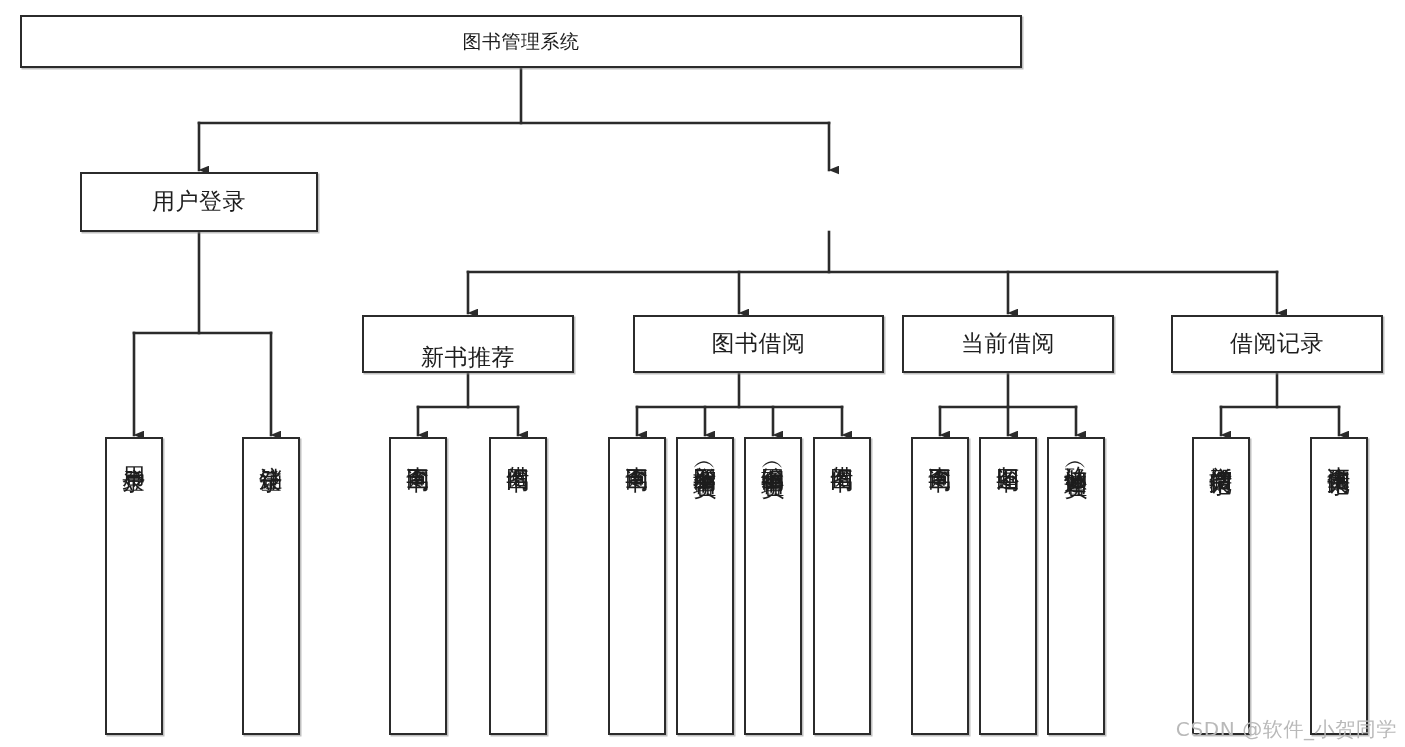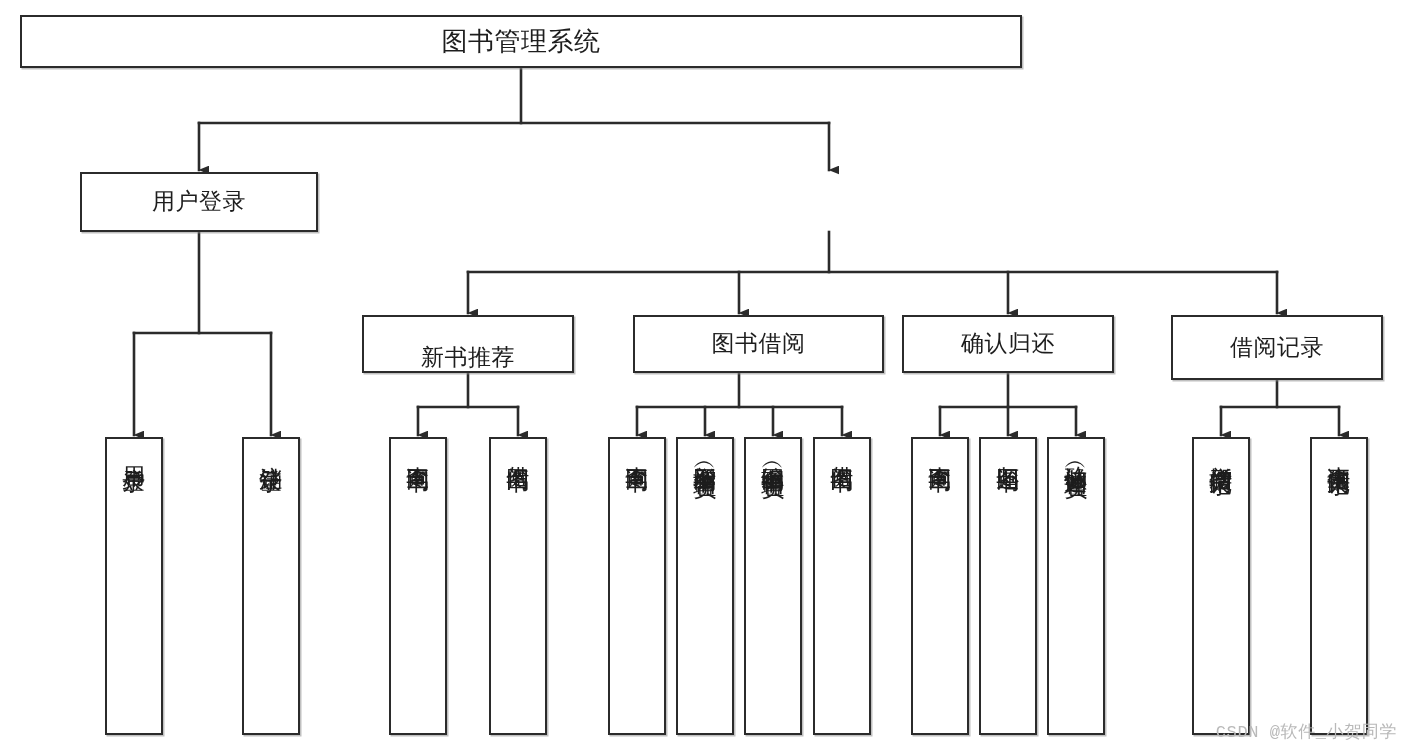--- a/index.html
+++ b/index.html
@@ -55,32 +55,31 @@
     padding-top: 9px;
   }
   .node.vertical .node-label {
     writing-mode: vertical-rl;
     text-orientation: upright;
     font-size: 23px;
     line-height: 1.06;
     letter-spacing: 1.5px;
   }
   .node.root .node-label {
-    font-size: 26px;
+    font-size: 19px;
   }
   #watermark {
     position: absolute;
     right: 8px;
     bottom: 4px;
-    font-size: 17px;
+    font-size: 20px;
     color: #b9b9b9;
     letter-spacing: 0.6px;
     z-index: 5;
     white-space: nowrap;
-    font-family: Liberation Mono, monospace;
   }
 </style>
 </head>
 <body>
 
 <div id="diagram-root">
 
   <svg id="edge-layer" viewBox="0 0 1405 747" width="1405" height="747">
     <defs>
       <marker id="arrowhead" markerWidth="9" markerHeight="11" refX="4.5" refY="10.4" orient="auto" markerUnits="userSpaceOnUse">
@@ -143,24 +142,24 @@
 
   <div class="node horizontal" style="left:362px; top:315px; width:212px; height:58px;align-items:flex-end;">
     <span class="node-label">新书推荐</span>
   </div>
 
   <div class="node horizontal" style="left:633px; top:315px; width:251px; height:58px;">
     <span class="node-label">图书借阅</span>
   </div>
 
   <div class="node horizontal" style="left:902px; top:315px; width:212px; height:58px;">
-    <span class="node-label">确认归还</span>
-  </div>
-
-  <div class="node horizontal" style="left:1171px; top:315px; width:212px; height:65px;">
+    <span class="node-label">当前借阅</span>
+  </div>
+
+  <div class="node horizontal" style="left:1171px; top:315px; width:212px; height:58px;">
     <span class="node-label">借阅记录</span>
   </div>
 
   <div class="node vertical" style="left:105px; top:437px; width:58px; height:298px;">
     <span class="node-label">用户登录</span>
   </div>
 
   <div class="node vertical" style="left:242px; top:437px; width:58px; height:298px;">
     <span class="node-label">注销登录</span>
   </div>

